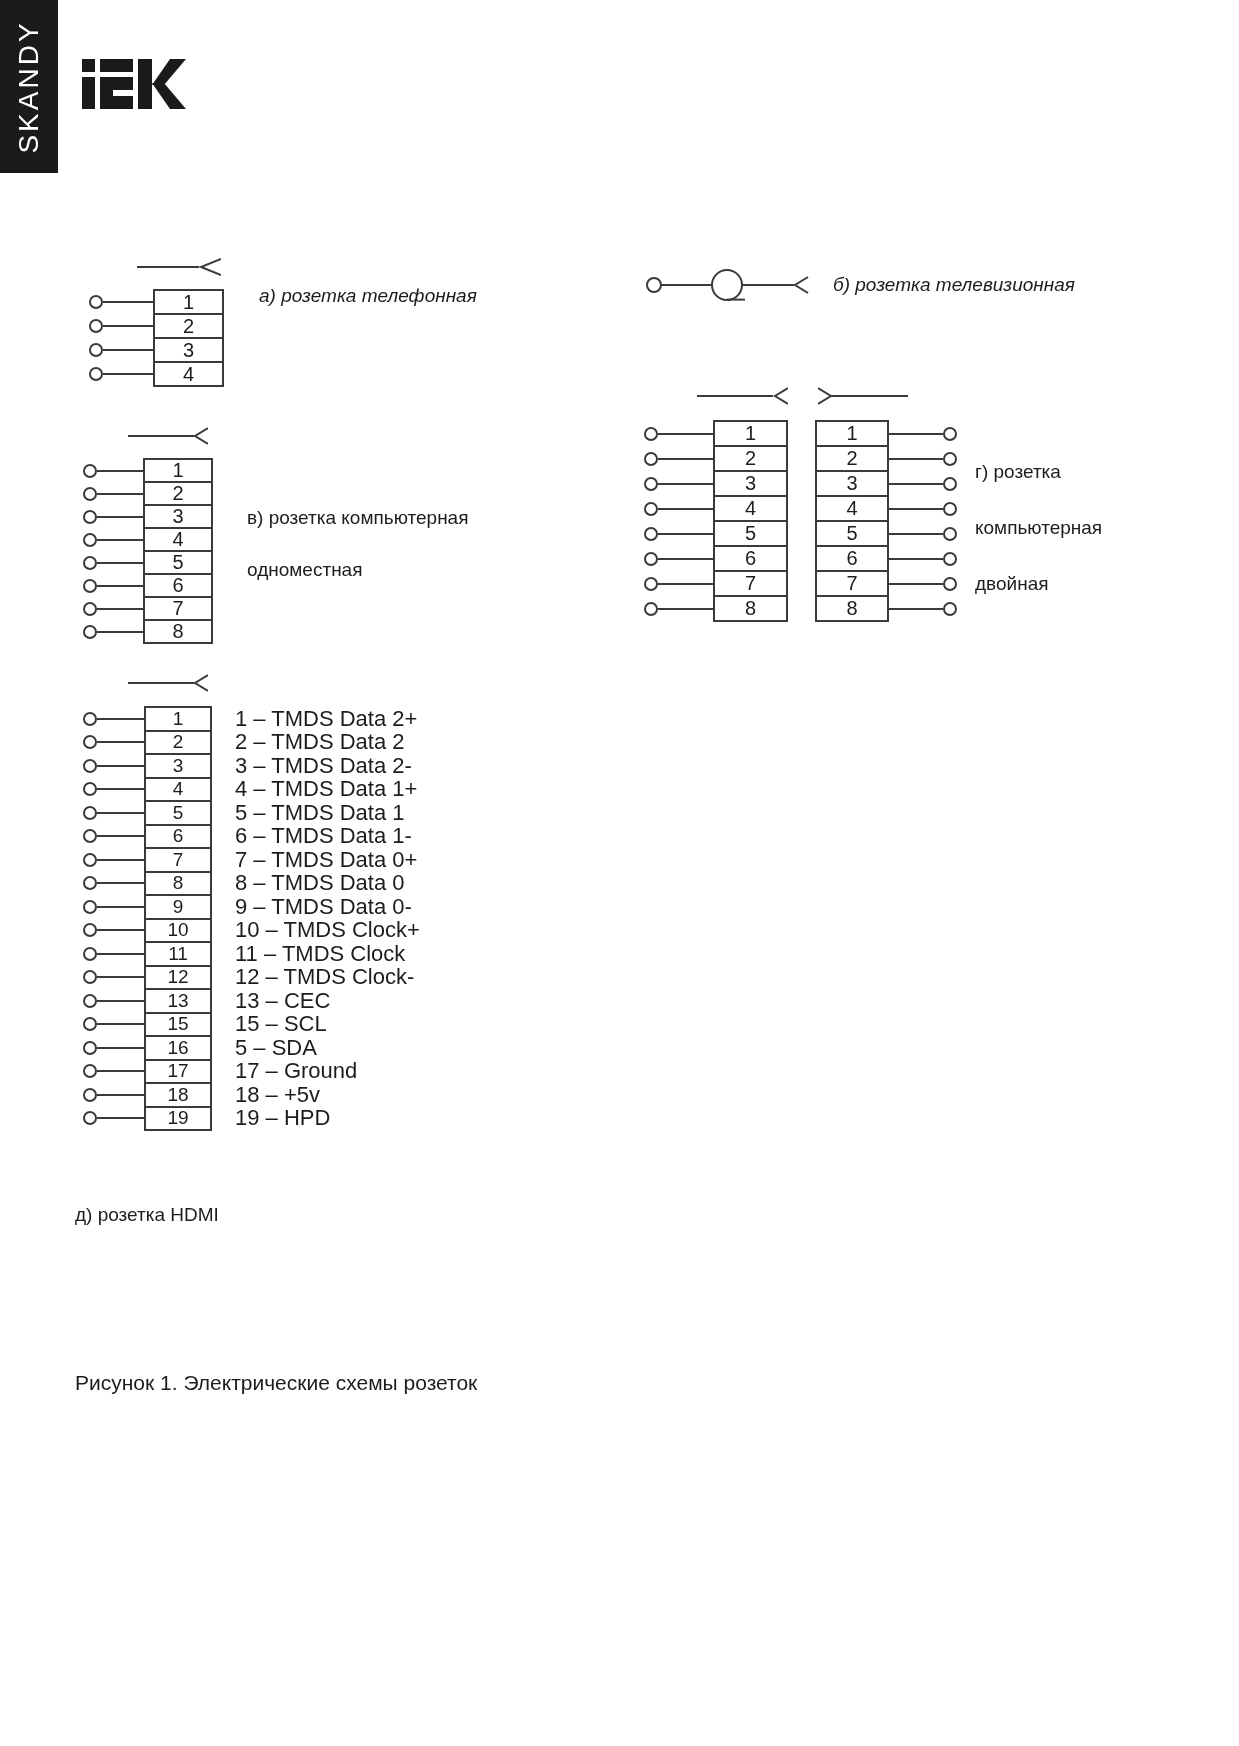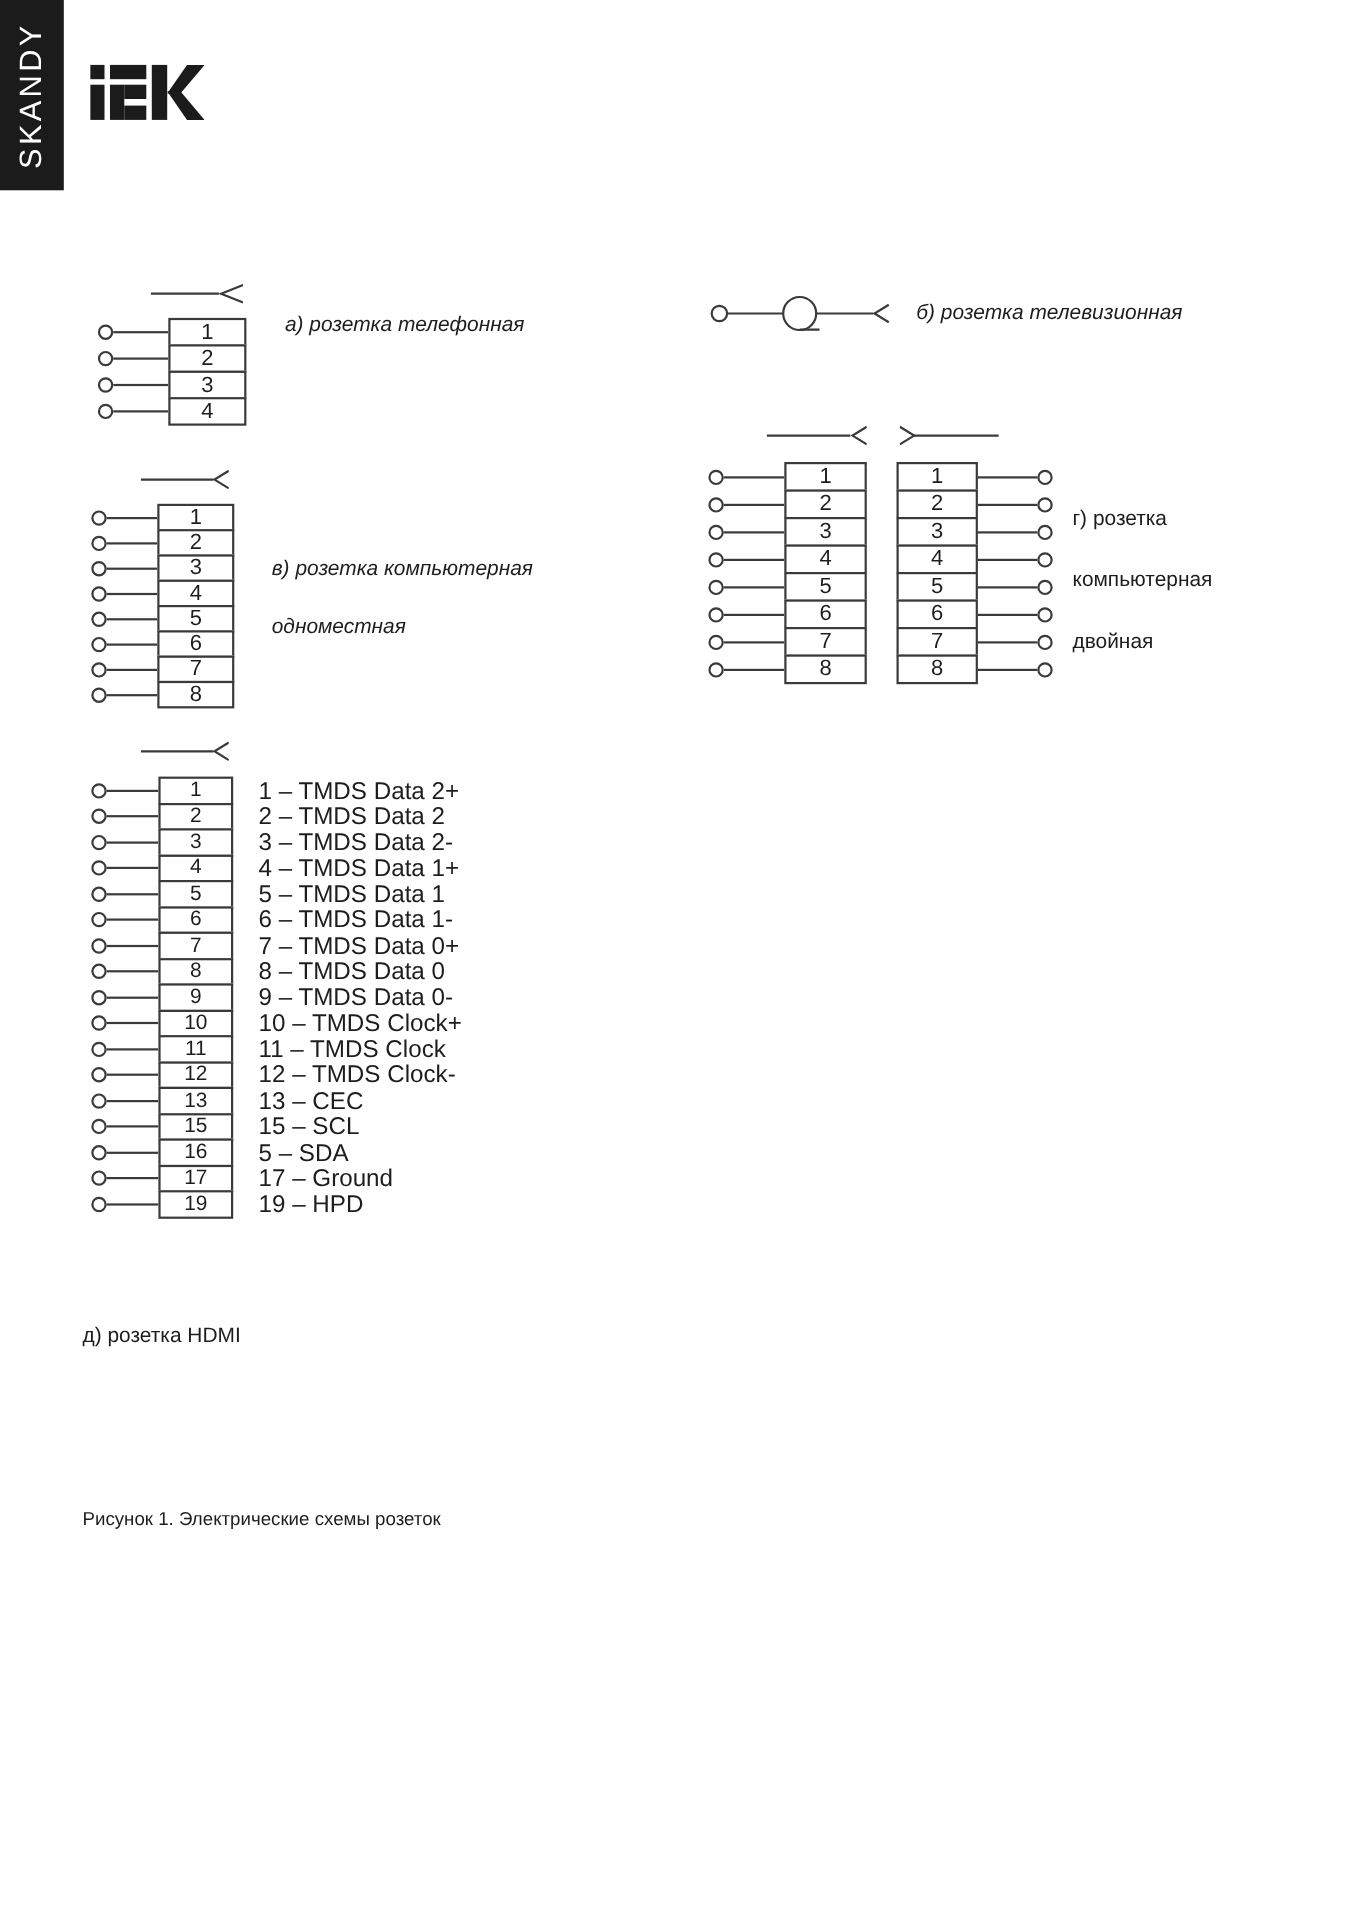--- a/index.html
+++ b/index.html
@@ -50,21 +50,21 @@
     flex:none;
   }
   .pinlabel{margin-left:23px;font-size:22px;white-space:nowrap;color:var(--text);}
   .sock-tel {--pitch:24px; --cellW:71px; --wire:50px; font-size:20px;}
   .sock-v   {--pitch:23px; --cellW:70px; --wire:46px; font-size:20px;}
   .sock-gl  {--pitch:25px; --cellW:75px; --wire:55px; font-size:20px;}
   .sock-gr  {--pitch:25px; --cellW:74px; --wire:54px; font-size:20px;}
   .sock-hdmi{--pitch:23.5px;--cellW:68px; --wire:47px; font-size:19px;}
   
   .dlabel{position:absolute;font-size:19px;line-height:26px;color:var(--text);white-space:pre-line;}
-  .caption{position:absolute;font-size:17px;color:var(--text);}
+  .caption{position:absolute;font-size:21px;color:var(--text);}
 </style>
 </head>
 <body>
 
 <div class="page diag">
 
   <div class="brandbar">
     <span class="vtext">SKANDY</span>
   </div>
 
@@ -182,21 +182,21 @@
         <div class="cell">7</div>
       </div>
       <div class="srow">
         <div class="lead">
           <span class="circ"></span>
           <span class="wire"></span>
         </div>
         <div class="cell">8</div>
       </div>
     </div>
-  <div class="dlabel" style="left:247px;top:479px;font-style:italic;">
+  <div class="dlabel" style="left:247px;top:479px;">
     <div>в) розетка компьютерная</div>
     <div>одноместная</div>
   </div>
 
   <svg class="abs" style="left:697px;top:386px;" width="91" height="20" viewBox="0 0 91 20">
     <line x1="0" y1="10" x2="76" y2="10"></line>
     <polyline points="91,2 78,10 91,18"></polyline>
   </svg>
   <svg class="abs" style="left:818px;top:386px;" width="90" height="20" viewBox="0 0 90 20">
     <polyline points="0,2 13,10 0,18"></polyline>
@@ -455,20 +455,28 @@
           <span class="wire"></span>
         </div>
         <div class="cell">17</div>
         <div class="pinlabel">17 – Ground</div>
       </div>
       <div class="srow">
         <div class="lead">
           <span class="circ"></span>
           <span class="wire"></span>
         </div>
+        <div class="cell">18</div>
+        <div class="pinlabel">18 – +5v</div>
+      </div>
+      <div class="srow">
+        <div class="lead">
+          <span class="circ"></span>
+          <span class="wire"></span>
+        </div>
         <div class="cell">19</div>
         <div class="pinlabel">19 – HPD</div>
       </div>
     </div>
   <div class="dlabel" style="left:75px;top:1202px;">д) розетка HDMI</div>
 
   <div class="caption" style="left:75px;top:1371px;">Рисунок 1. Электрические схемы розеток</div>
 
 </div>
 

